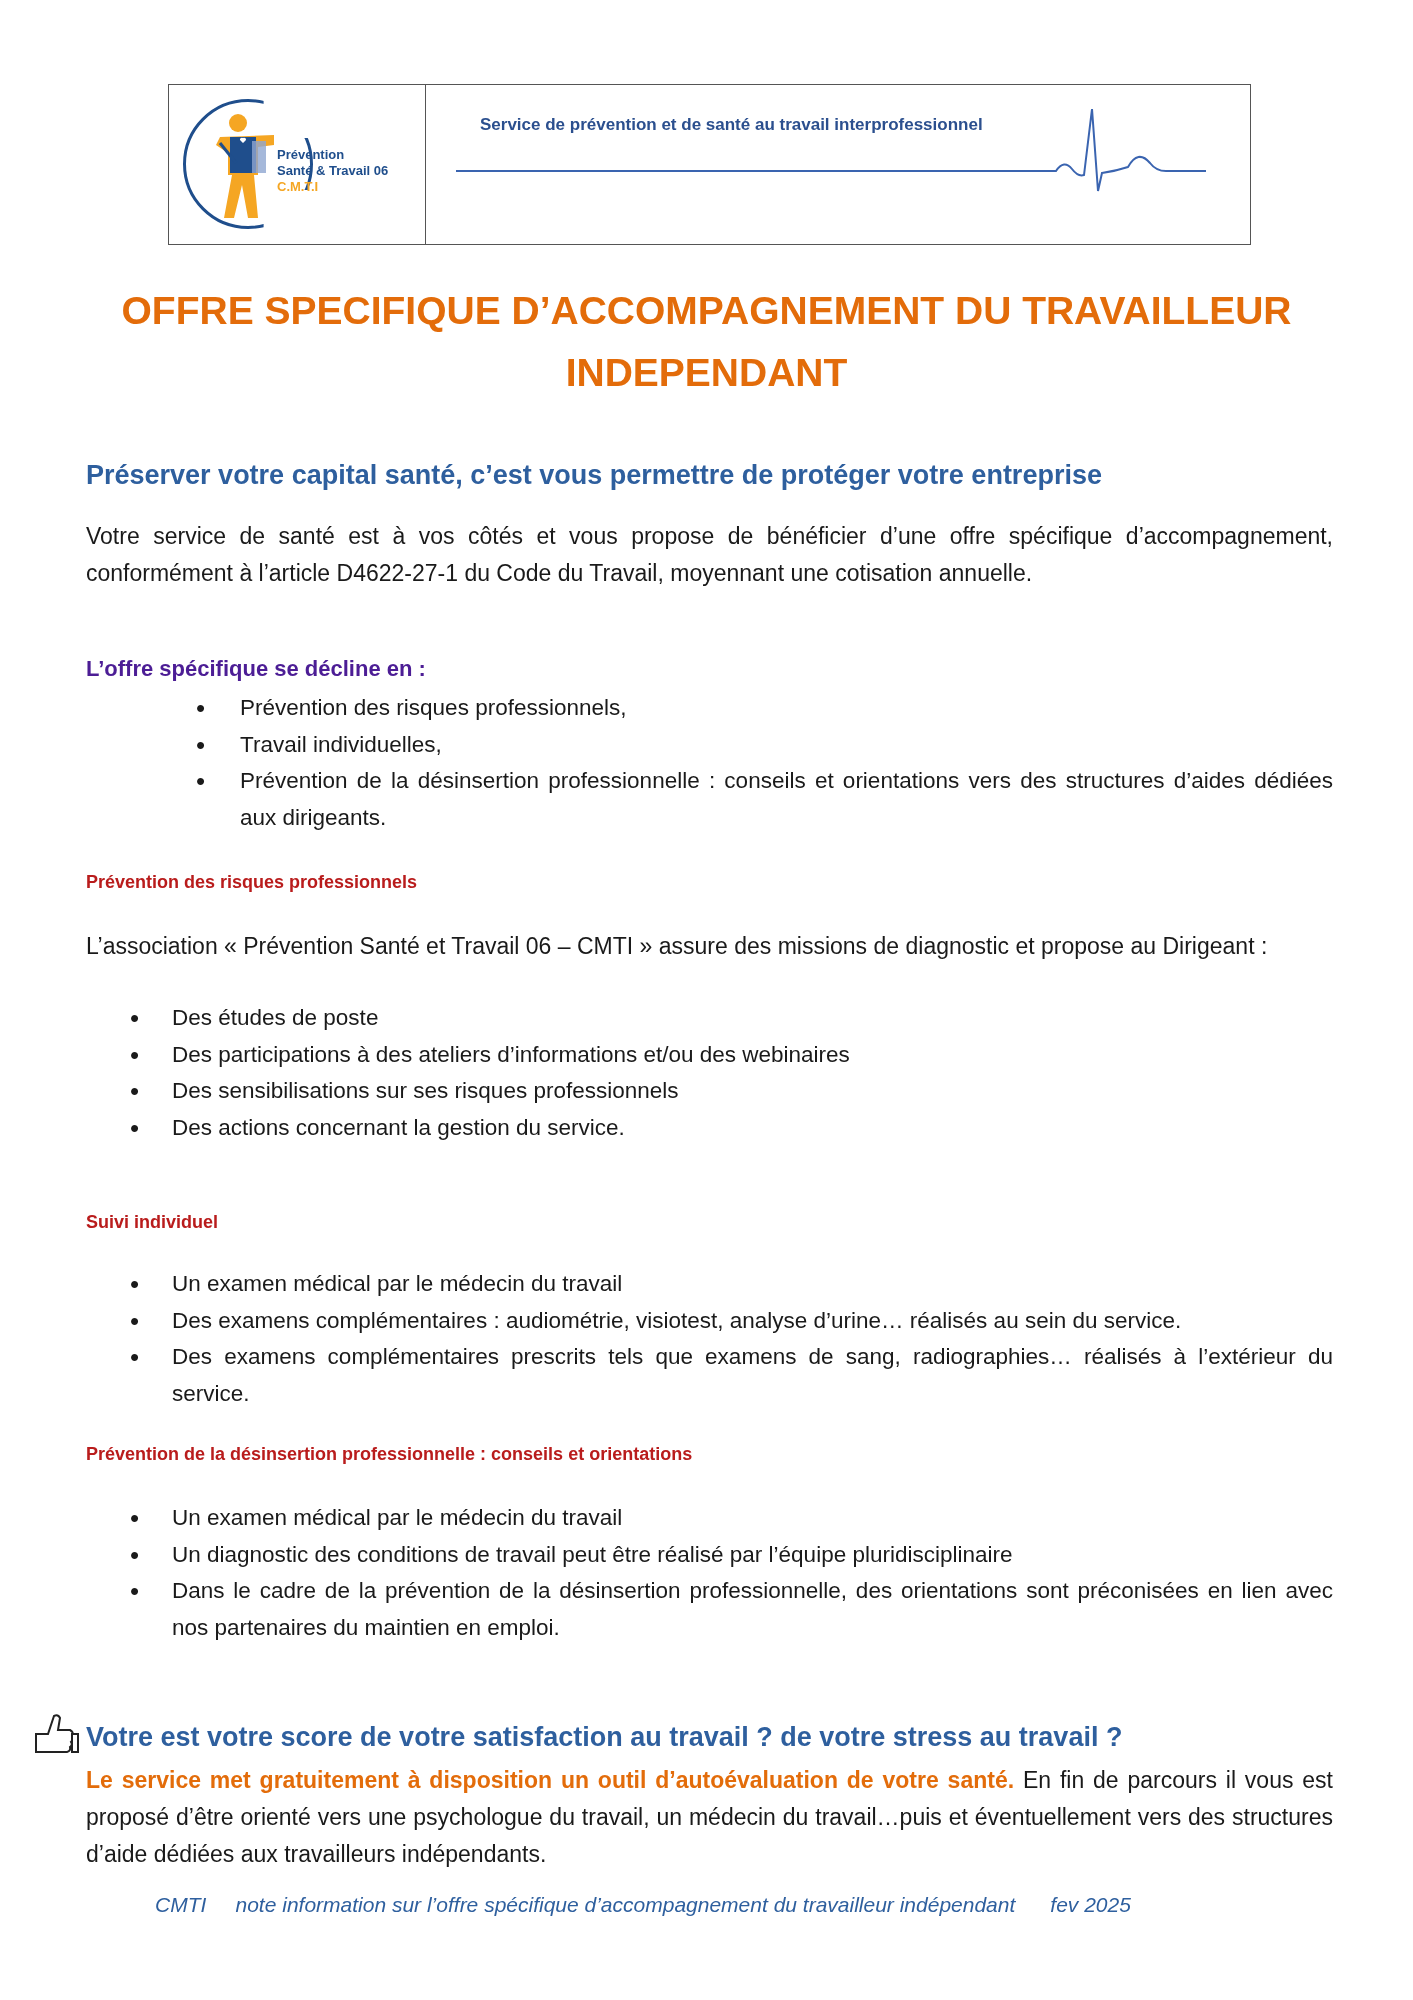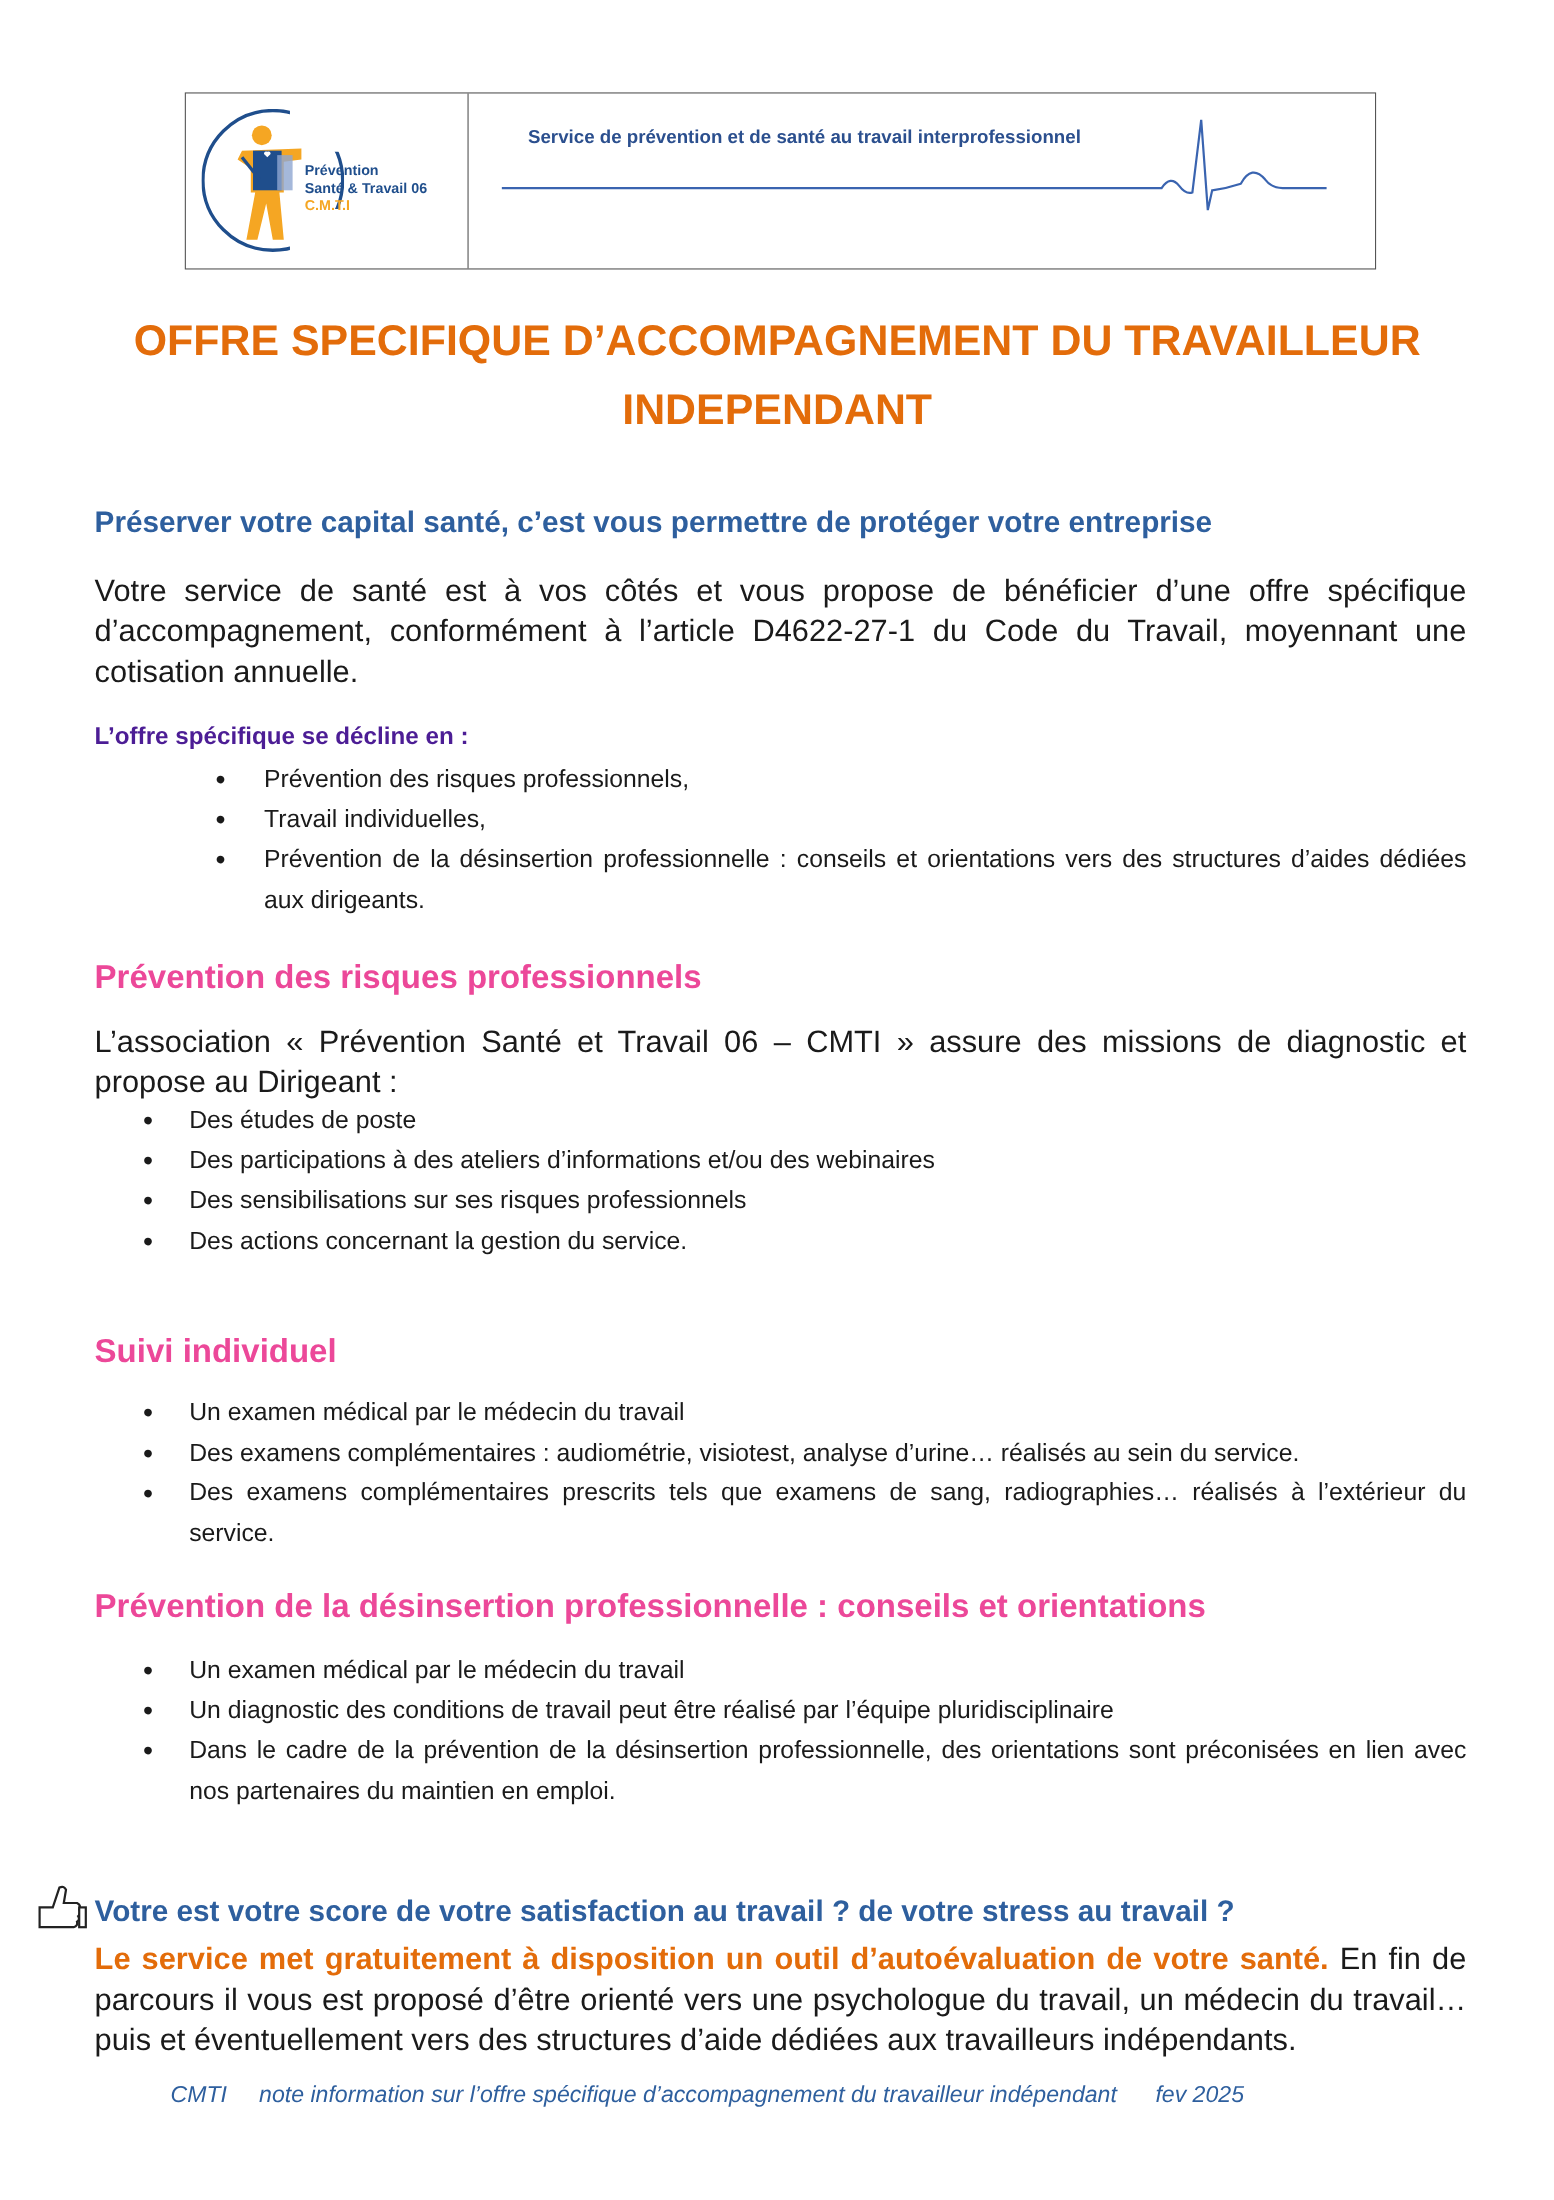--- a/index.html
+++ b/index.html
@@ -31,23 +31,23 @@
     .ecg { position: absolute; left: 30px; top: 10px; }
 
     .doc-title {
       position: absolute; left: 80px; width: 1253px; top: 280px; text-align: center;
       color: #e36c0a; font-size: 39px; line-height: 62px; font-weight: bold;
     }
     .h-blue {
       position: absolute; left: 86px; color: #2e5f9e; font-weight: bold; font-size: 27px;
     }
     .h-blue-sm { position: absolute; left: 86px; color: #4c1d95; font-weight: bold; font-size: 22px; }
-    .h-orange { position: absolute; left: 86px; color: #ec4899; font-weight: bold; font-size: 30px; }
+    .h-orange { position: absolute; left: 86px; color: #b91c1c; font-weight: bold; font-size: 18px; }
     .para {
-      position: absolute; left: 86px; width: 1247px; font-size: 28px; line-height: 37px;
+      position: absolute; left: 86px; width: 1247px; font-size: 23px; line-height: 37px;
       text-align: justify; margin: 0;
     }
     ul.blist { position: absolute; margin: 0; padding: 0; list-style: none; font-size: 22.5px; line-height: 36.5px; }
     ul.blist li { position: relative; text-align: justify; }
     ul.blist li::before {
       content: "\2022"; position: absolute; font-size: 26px;
     }
     .list-a { left: 240px; width: 1093px; top: 690px; }
     .list-a li::before { left: -44px; }
     .list-b { left: 172px; width: 1161px; }

